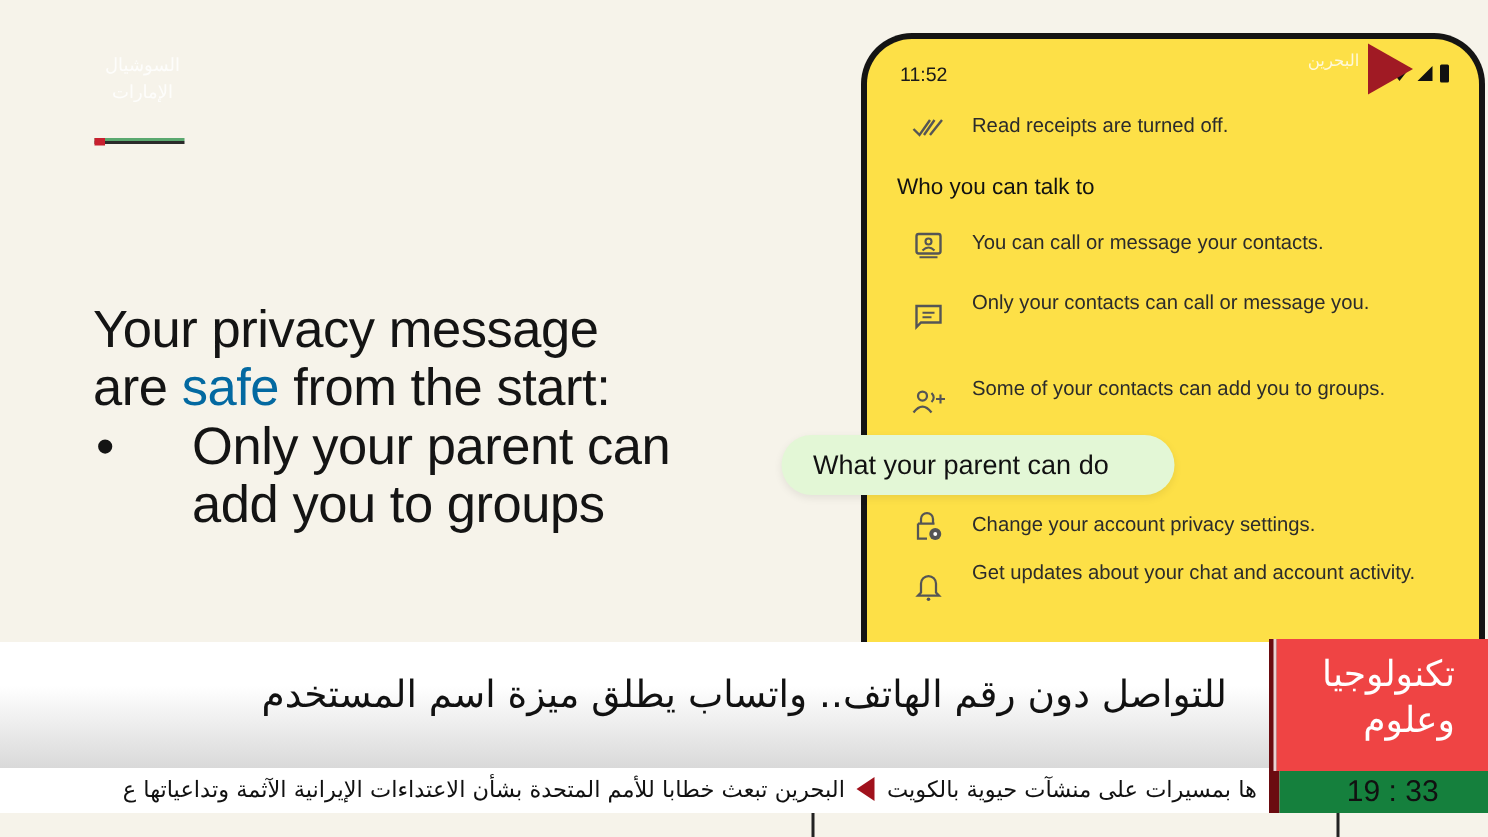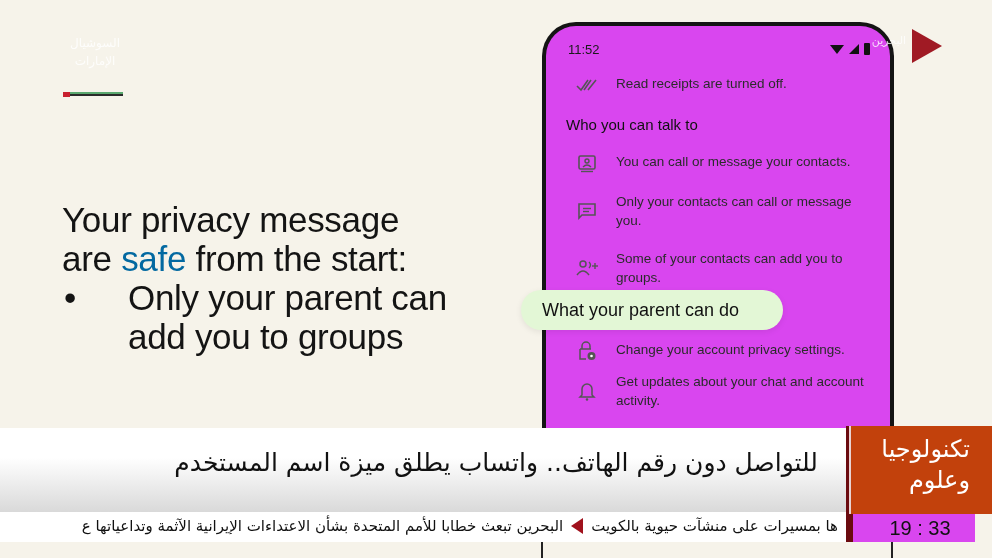--- a/index.html
+++ b/index.html
@@ -24,22 +24,22 @@
     position: absolute; left: 62px; top: 200px; width: 440px;
     font-size: 35px; line-height: 39px; color: #141414; letter-spacing: -0.3px;
   }
   .headline .accent { color: #0369a1; }
   .bullet-row { display: flex; }
   .bullet-dot { width: 34px; padding-left: 2px; }
   .bullet-text { flex: 1; margin-left: 32px; }
 
   
   .phone {
-    position: absolute; left: 542px; top: 22px; width: 352px; height: 440px;
-    background: #d946ef; border: 4px solid #141414; border-bottom: none;
+    position: absolute; left: 574px; top: 22px; width: 416px; height: 440px;
+    background: #fde047; border: 4px solid #141414; border-bottom: none;
     border-radius: 34px 34px 0 0;
   }
   .statusbar { position: absolute; left: 22px; top: 14px; right: 20px; height: 18px; display: flex; justify-content: space-between; align-items: center; font-size: 13px; color: #1a1a1a; }
   .status-icons { display: flex; gap: 5px; align-items: center; }
   .wifi { width: 0; height: 0; border-left: 7px solid transparent; border-right: 7px solid transparent; border-top: 9px solid #111; }
   .signal { width: 0; height: 0; border-left: 10px solid transparent; border-bottom: 10px solid #111; }
   .battery { width: 6px; height: 12px; background: #111; border-radius: 1px; }
 
   .row { position: absolute; left: 26px; right: 16px; display: flex; align-items: flex-start; }
   .row .ico { width: 30px; height: 22px; display: flex; align-items: center; justify-content: center; margin-right: 14px; color: #555; }
@@ -71,26 +71,26 @@
   .ticker {
     position: absolute; left: 0; top: 512px; width: 846px; height: 30px;
     background: #ffffff; overflow: hidden;
   }
   .ticker-inner { position: absolute; right: 8px; top: 5px; direction: rtl; white-space: nowrap; font-family: "DejaVu Sans", sans-serif; font-size: 15px; color: #111; display: flex; align-items: center; gap: 8px; }
   .ticker-arrow { width: 0; height: 0; border-top: 8px solid transparent; border-bottom: 8px solid transparent; border-right: 12px solid #a0111c; display: inline-block; }
   .below-ticker { position: absolute; left: 0; top: 542px; width: 992px; height: 16px; background: #f6f3ea; }
 
   .cat-box {
     position: absolute; left: 846px; top: 426px; width: 146px; height: 88px;
-    background: #c2410c;
+    background: #ef4444;
   }
   .cat-box .stripe { position: absolute; left: 0; top: 0; width: 5px; height: 100%; background: #6b0b10; border-right: 2px solid #e8d3d3; }
   .cat-text { position: absolute; right: 22px; top: 8px; color: #fff; font-family: "DejaVu Sans", sans-serif; font-size: 24px; line-height: 31px; text-align: right; direction: rtl; }
   .time-box {
-    position: absolute; left: 853px; top: 514px; width: 122px; height: 28px; background: #d946ef;
+    position: absolute; left: 853px; top: 514px; width: 139px; height: 28px; background: #15803d;
     font-size: 20px; color: #111; display: flex; align-items: center; justify-content: center; padding-left: 12px;
   }
   .time-stripe { position: absolute; left: 846px; top: 514px; width: 7px; height: 28px; background: #6b0b10; }
   .tick-mark { position: absolute; width: 2px; background: #222; }
 </style>
 </head>
 <body>
 
 <div class="wm-left">
   <div class="wm-text">السوشيال الإمارات</div>

